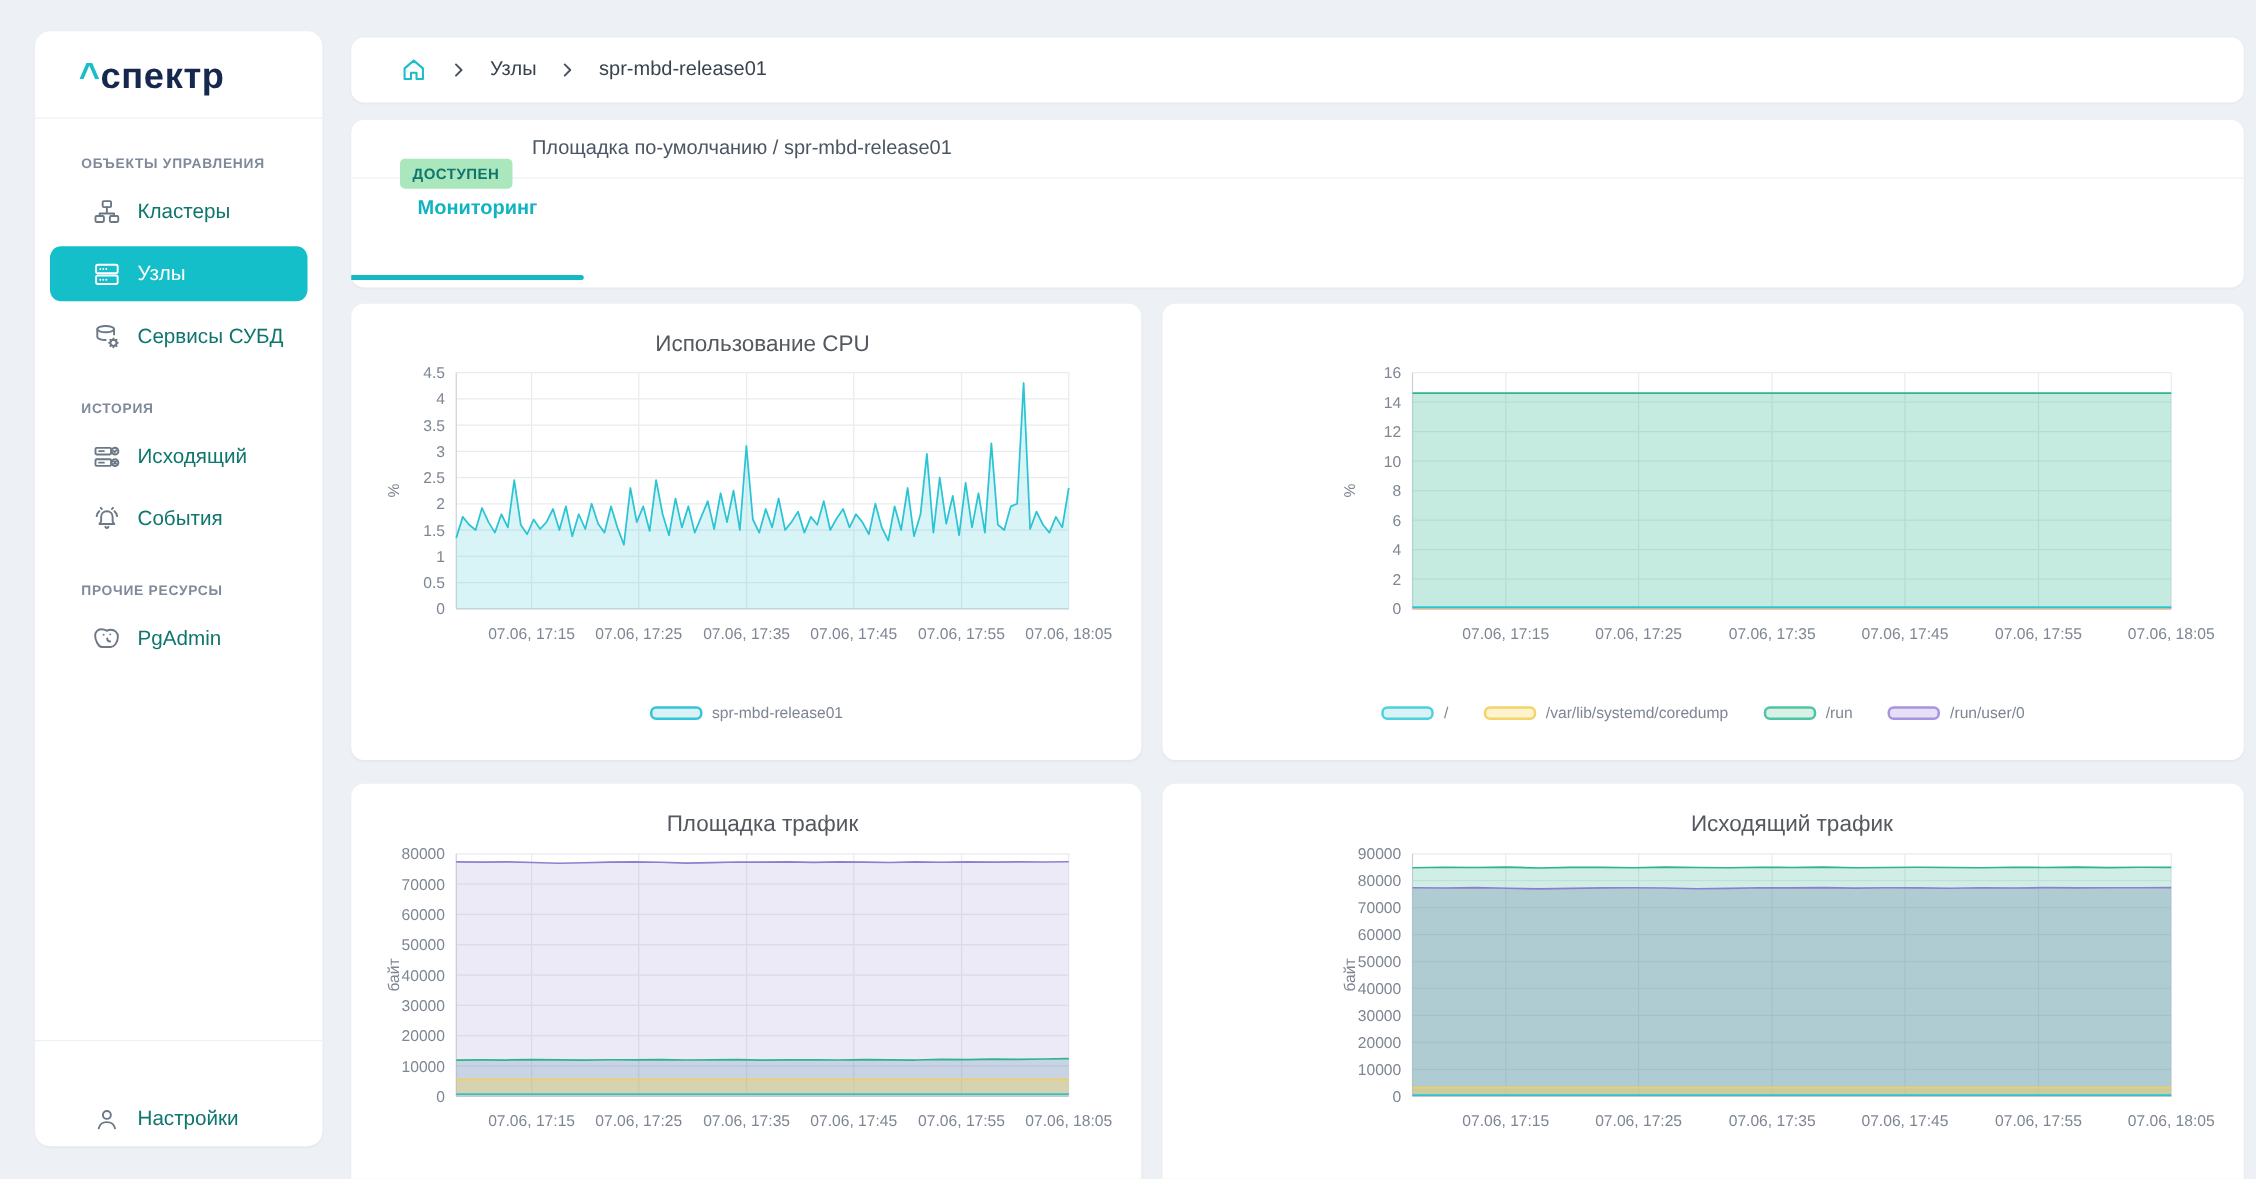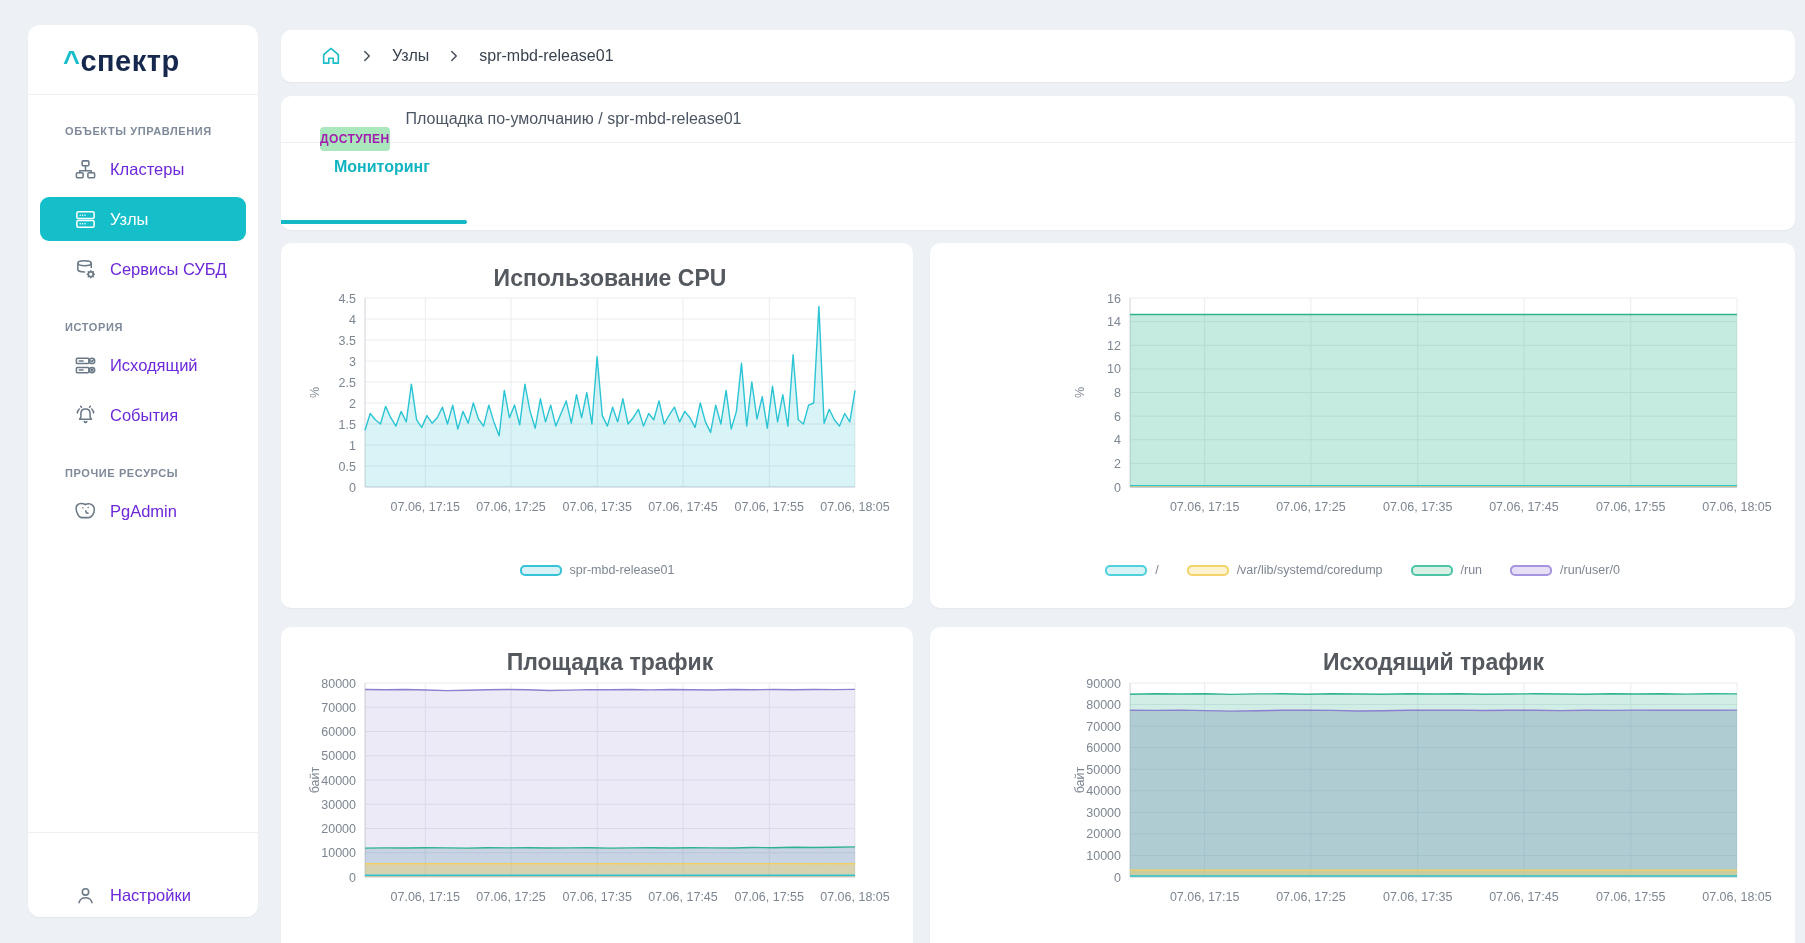--- a/index.html
+++ b/index.html
@@ -11,47 +11,47 @@
     position:relative;
   }
   .card { background:#ffffff; border-radius:10px; position:absolute; box-shadow:0 1px 2px rgba(30,40,60,0.04); }
 
   
   #sidebar { left:28px; top:25px; width:230px; height:892px; border-radius:12px; }
   .logo { padding:20px 0 0 35px; height:70px; border-bottom:1px solid #eef1f4; font-size:29px; font-weight:bold; letter-spacing:0.5px; }
   .logo .caret { color:#19bec8; }
   .logo .word { color:#16284d; }
   .sec-label { margin:30px 0 10px 37px; font-size:11px; font-weight:bold; color:#7e8999; letter-spacing:0.6px; }
-  .nav-item { display:flex; align-items:center; gap:13px; height:44px; margin:6px 12px; padding-left:34px; border-radius:9px; font-size:16.5px; color:#6d28d9; cursor:pointer; }
+  .nav-item { display:flex; align-items:center; gap:13px; height:44px; margin:6px 12px; padding-left:34px; border-radius:9px; font-size:16.5px; color:#0f766e; cursor:pointer; }
   .nav-item svg { width:23px; height:23px; stroke:#6b7886; fill:none; stroke-width:1.6; stroke-linecap:round; stroke-linejoin:round; flex:0 0 auto; }
   .nav-item.active { background:#14bfca; color:#ffffff; }
   .nav-item.active svg { stroke:#ffffff; }
   #sidebar-footer { position:absolute; left:0; right:0; bottom:0; height:85px; border-top:1px solid #eef1f4; display:flex; align-items:flex-end; }
   #sidebar-footer .nav-item { width:100%; margin:0 12px; }
 
   
   #breadcrumb-card { left:281px; top:30px; width:1514px; height:52px; display:flex; align-items:center; padding-left:39px; gap:16px; }
   #breadcrumb-card svg.home { width:22px; height:22px; stroke:#19bec8; fill:none; stroke-width:1.8; stroke-linejoin:round; }
   #breadcrumb-card svg.chev { width:18px; height:18px; stroke:#47505c; fill:none; stroke-width:2; stroke-linecap:round; stroke-linejoin:round; }
   .crumb { font-size:16px; color:#39434f; cursor:pointer; }
 
   
   #info-card { left:281px; top:96px; width:1514px; height:134px; }
   #status-row { height:47px; display:flex; align-items:center; padding-left:39px; gap:16px; border-bottom:1px solid #eef1f4; }
-  #status-badge { background:#abe7bc; color:#a21caf; font-size:12px; font-weight:bold; letter-spacing:0.4px; padding:5px 0; border-radius:4px;margin-top:40px; }
+  #status-badge { background:#abe7bc; color:#0f766e; font-size:12px; font-weight:bold; letter-spacing:0.4px; padding:5px 10px; border-radius:4px;margin-top:40px; }
   #node-path { font-size:16px; color:#4b5563;text-align:right; }
   #tab-monitoring { position:absolute; left:53px; top:62px; font-size:16px; font-weight:bold; color:#10b3c0; cursor:pointer; }
   #tab-underline { position:absolute; left:0; top:124px; width:186px; height:4px; background:#14b8c4; border-radius:0 2px 2px 0; }
 
   
   #card-cpu  { left:281px; top:243px; width:632px; height:365px; }
   #card-disk { left:930px; top:243px; width:865px; height:365px; }
   #card-in   { left:281px; top:627px; width:632px; height:370px; }
   #card-out  { left:930px; top:627px; width:865px; height:370px; }
-  .chart-title { position:absolute; top:22px; font-size:23px; font-weight:bold; color:#54595f; text-align:center; }
+  .chart-title { position:absolute; top:22px; font-size:18px; font-weight:normal; color:#54595f; text-align:center; }
   .chart-svg { position:absolute; left:0; top:0; }
   .chart-svg text { font-family:"Liberation Sans", sans-serif; }
   .chart-legend { position:absolute; top:320px; display:flex; justify-content:center; gap:28px; }
   .leg-item { display:flex; align-items:center; gap:8px; font-size:12.5px; color:#7d8692; cursor:pointer; }
   .leg-swatch { width:42px; height:11px; border-radius:5px; border:2px solid; }
 </style>
 </head>
 <body>
 
 <div class="card" id="sidebar">

